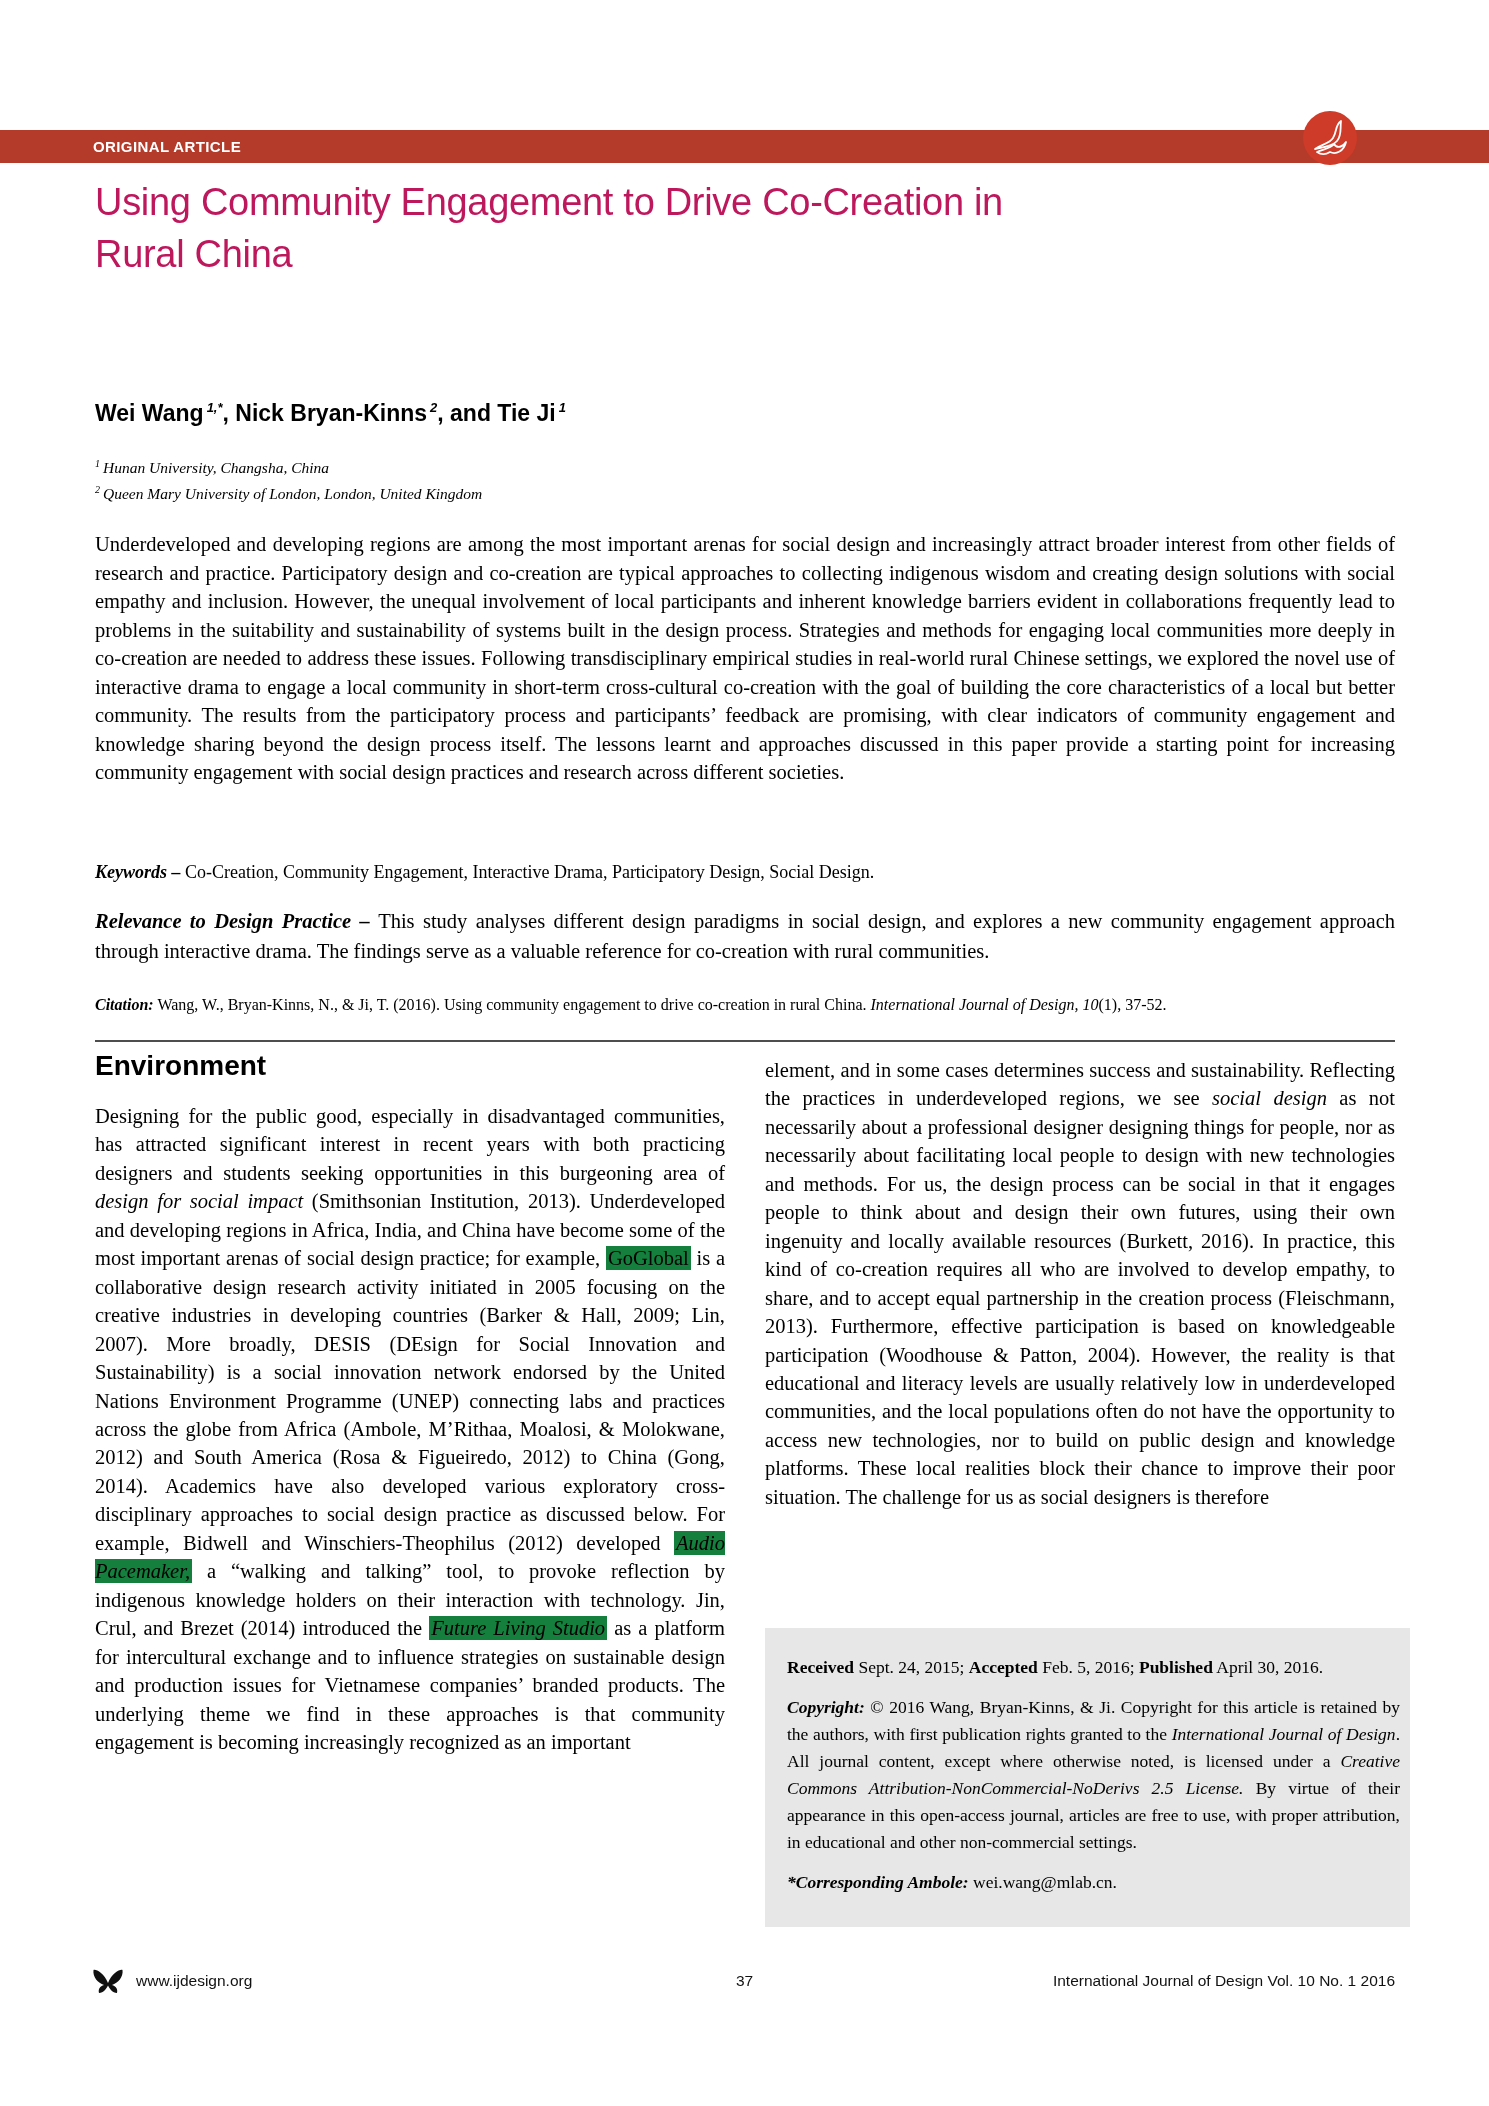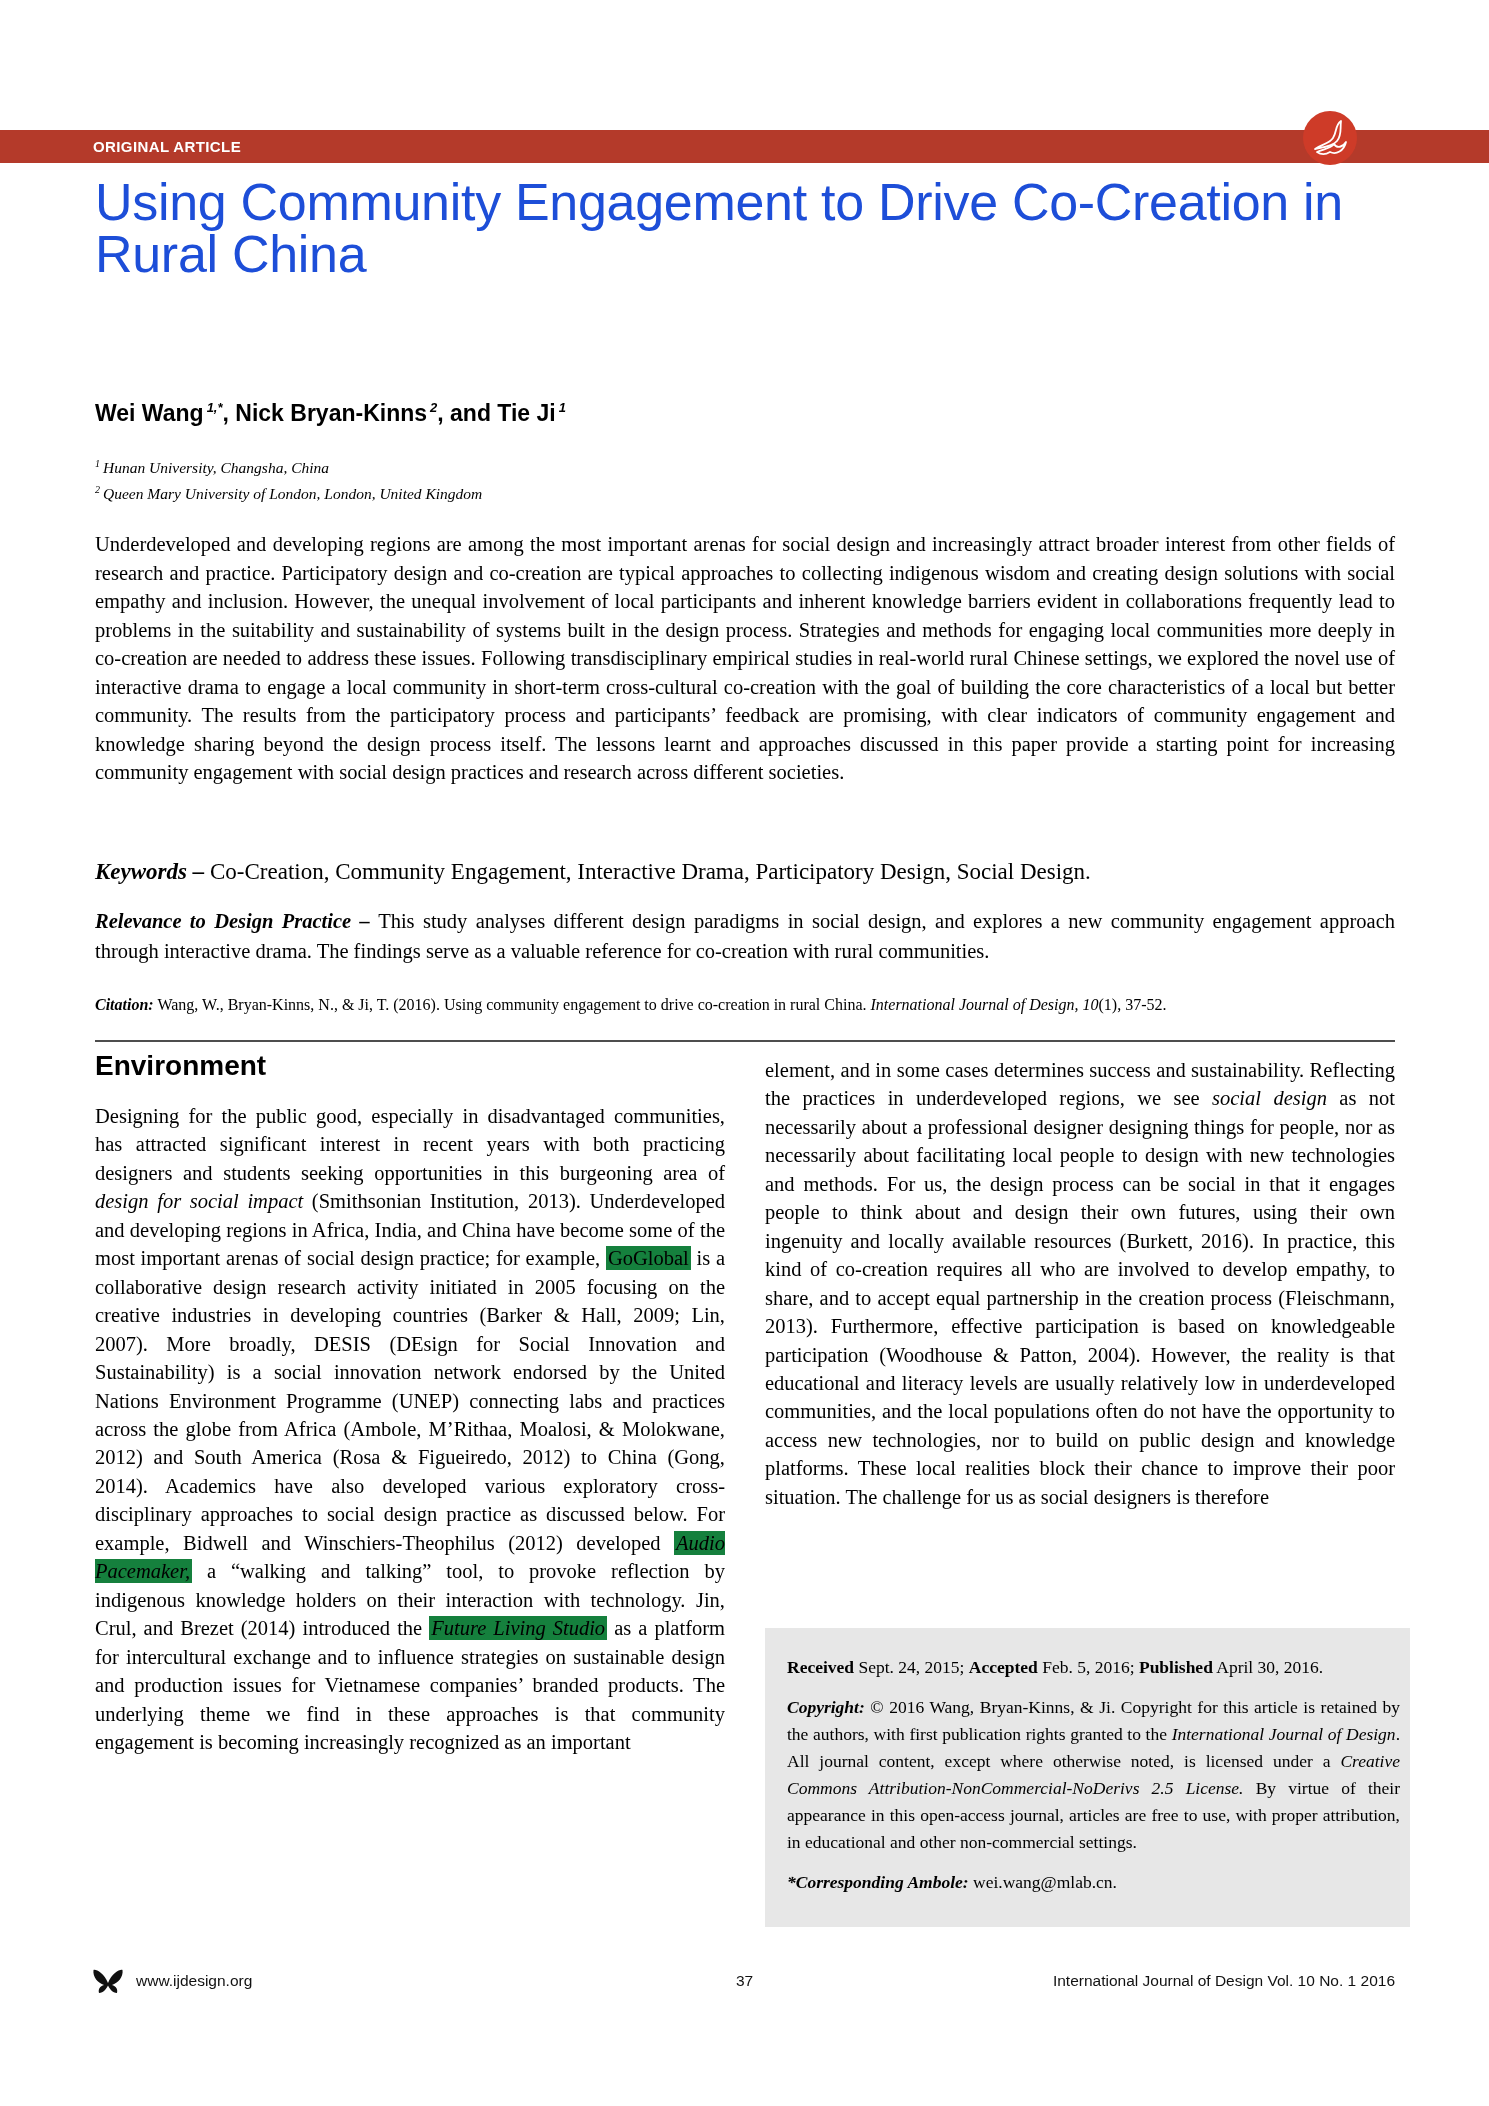--- a/index.html
+++ b/index.html
@@ -10,33 +10,33 @@
   .bar{position:absolute;left:0;top:130px;width:1489px;height:33px;background:#b43a2a;}
   .bar-label{position:absolute;left:93px;top:0;height:33px;display:flex;align-items:center;
              font-family:"Liberation Sans",sans-serif;font-weight:bold;font-size:15px;
              letter-spacing:.4px;color:#fff;}
   .logo-circle{position:absolute;left:1303px;top:111px;width:54px;height:54px;border-radius:50%;
                background:#ce3b28;display:flex;align-items:center;justify-content:center;}
   .logo-circle svg{width:44px;height:44px;}
 
   
   .title{position:absolute;left:95px;top:176px;width:1300px;
-         font-family:"Liberation Sans",sans-serif;font-weight:400;font-size:52px;line-height:52px;
-         letter-spacing:-.3px;color:#1d4ed8;}
+         font-family:"Liberation Sans",sans-serif;font-weight:400;font-size:38px;line-height:52px;
+         letter-spacing:-.3px;color:#be185d;}
   .authors{position:absolute;left:95px;top:400px;width:1300px;
            font-family:"Liberation Sans",sans-serif;font-weight:bold;font-size:23px;color:#000;}
   .authors sup{font-style:italic;font-size:13px;margin-left:3px;}
   .affils{position:absolute;left:95px;top:453px;width:1300px;
           font-style:italic;font-size:15.5px;line-height:21.5px;}
   .affils sup{font-size:10px;margin-right:3px;}
 
   
   .abstract{position:absolute;left:95px;top:530px;width:1300px;
             font-size:20.5px;line-height:28.5px;text-align:justify;}
-  .kw{position:absolute;left:95px;top:858px;width:1300px;font-size:23px;line-height:28.5px;}
+  .kw{position:absolute;left:95px;top:858px;width:1300px;font-size:18px;line-height:28.5px;}
   .kw .lead{font-weight:bold;font-style:italic;}
   .relevance{position:absolute;left:95px;top:906px;width:1300px;
              font-size:20.5px;line-height:30px;text-align:justify;}
   .relevance .lead{font-weight:bold;font-style:italic;}
   .citation{position:absolute;left:95px;top:994px;width:1300px;font-size:16px;line-height:22px;}
   .citation .lead{font-weight:bold;font-style:italic;}
   .citation .jrnl{font-style:italic;}
   .rule{position:absolute;left:95px;top:1040px;width:1300px;border-top:2px solid #4d4d4d;}
 
   

